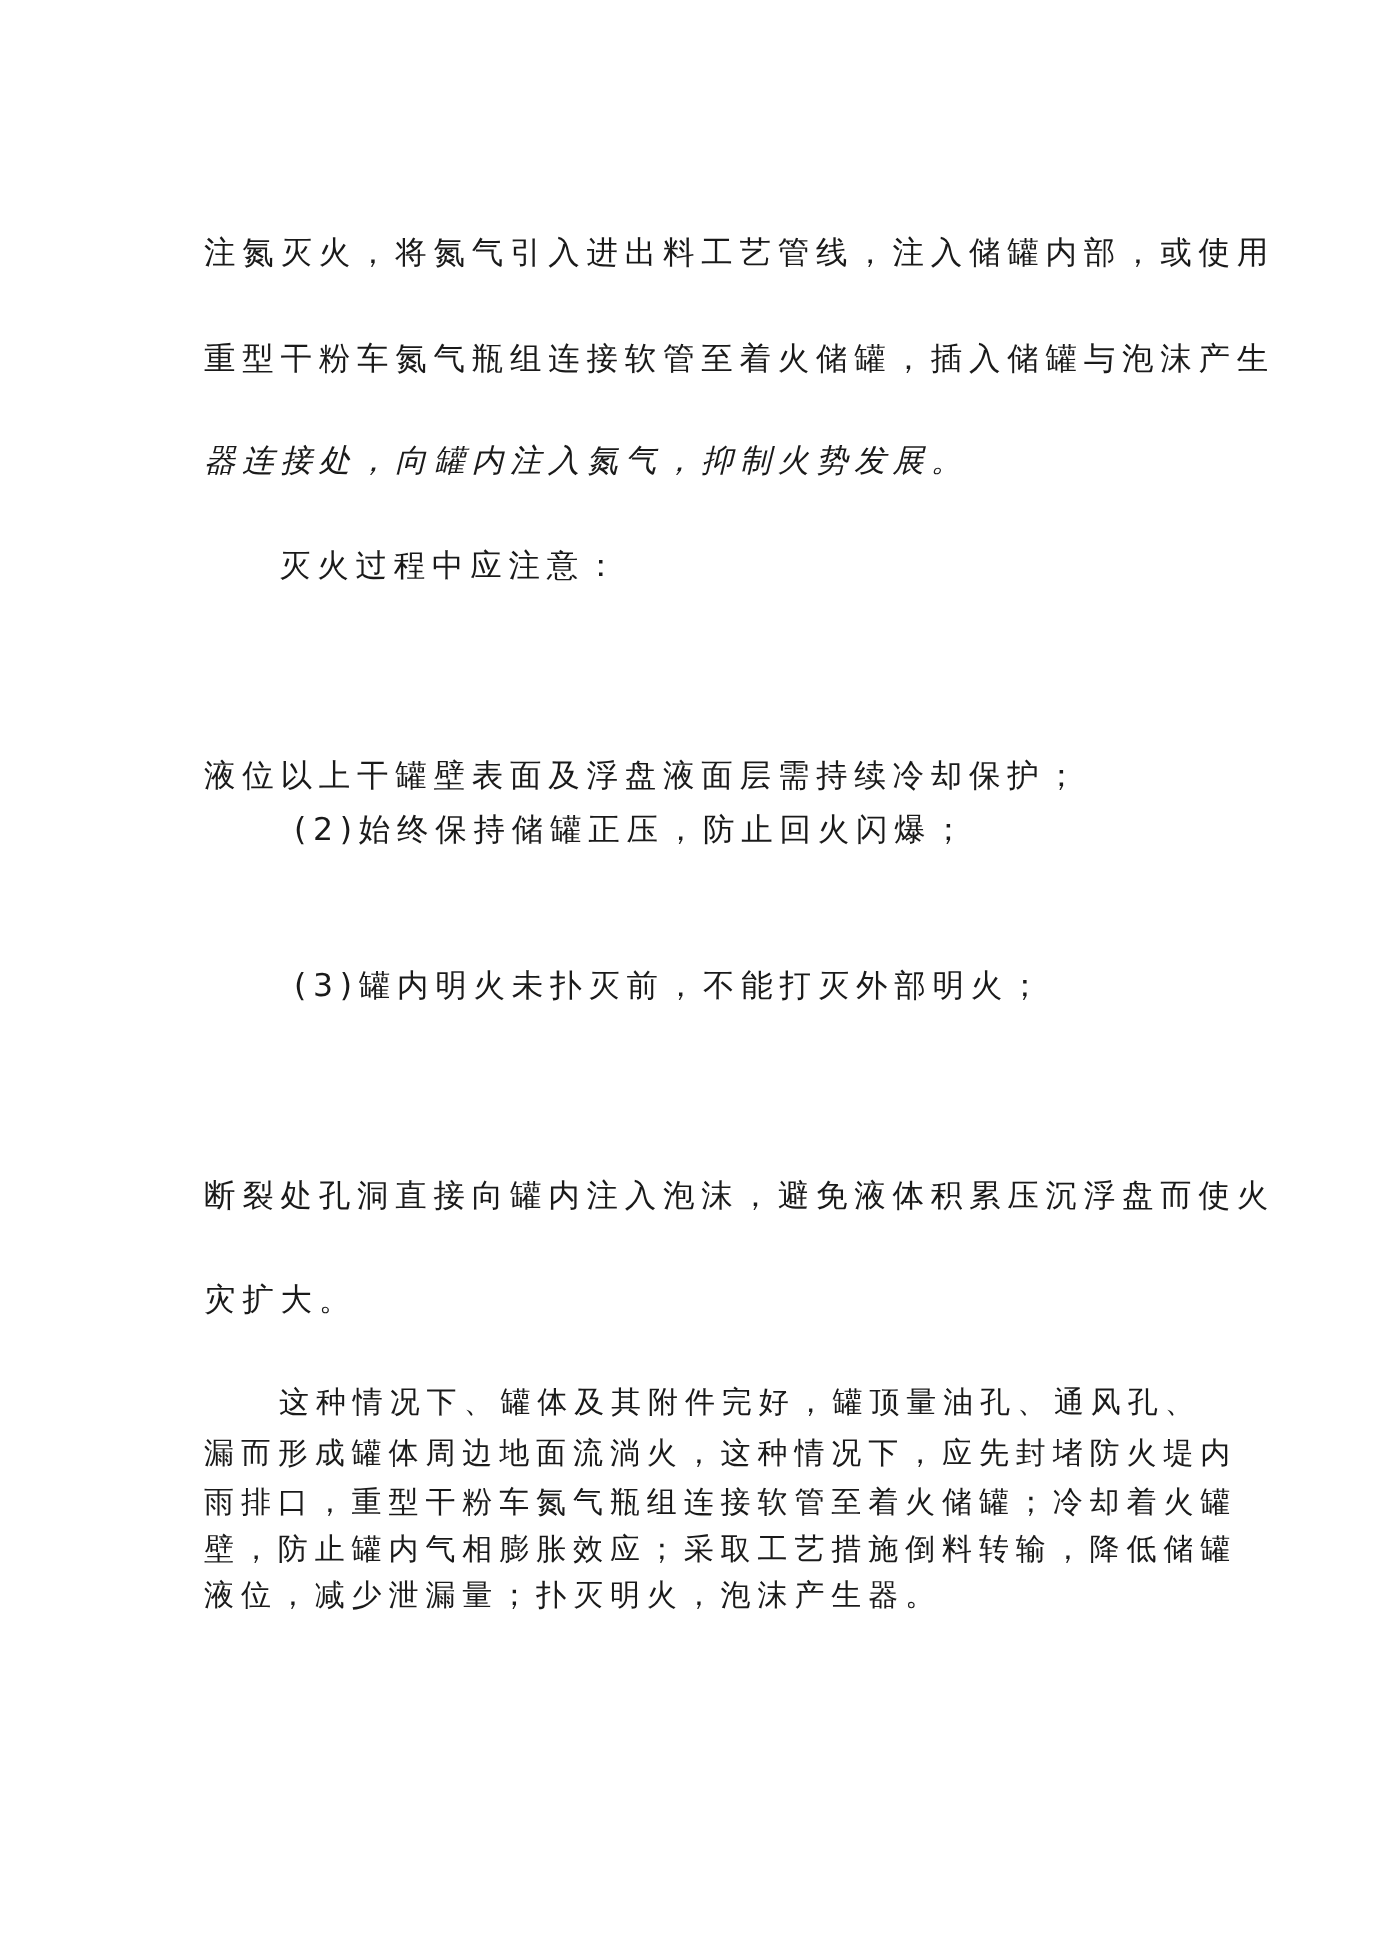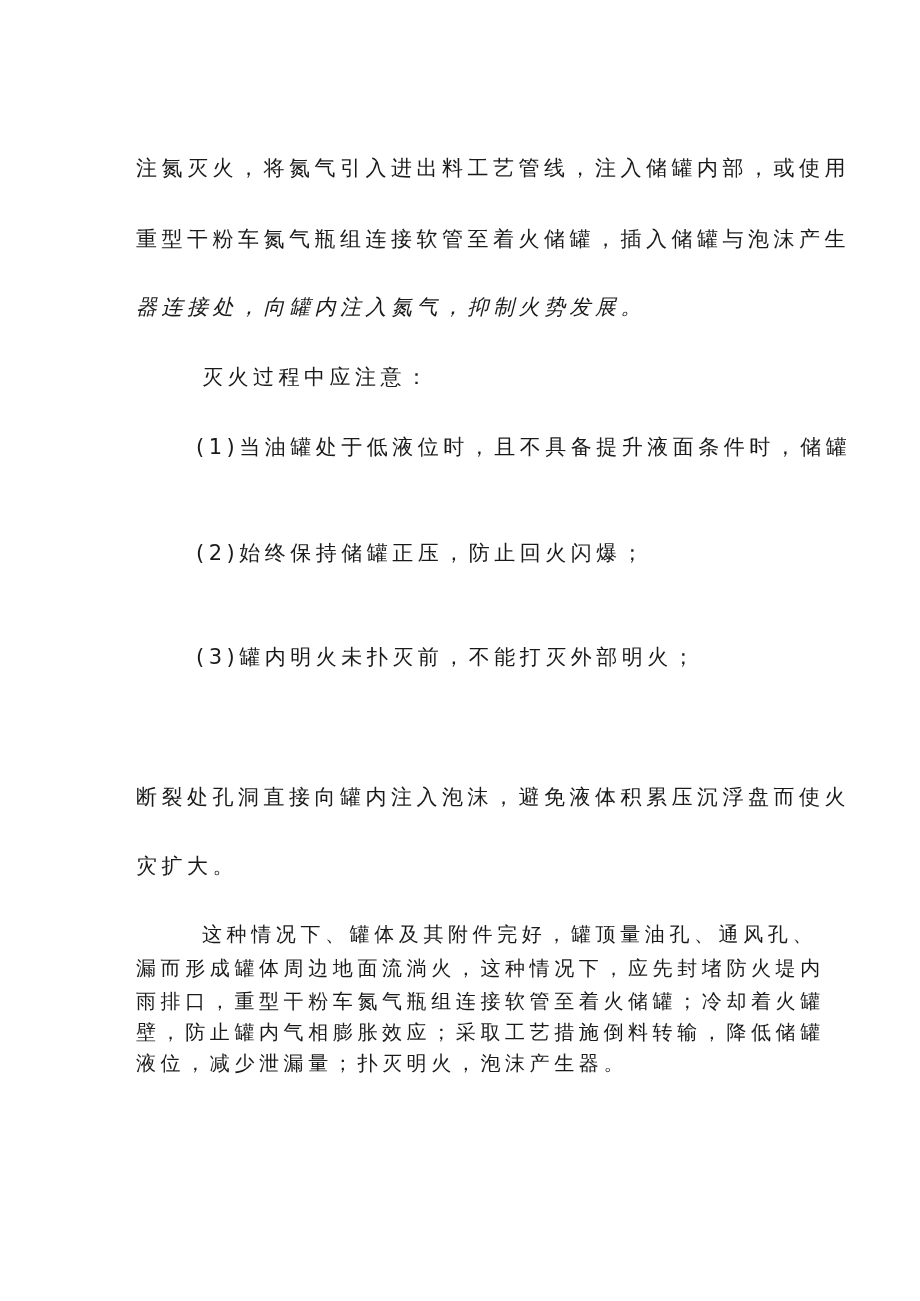--- a/index.html
+++ b/index.html
@@ -25,40 +25,40 @@
     }
     .line {
       position: absolute;
       left: 136px;
       width: 660px;
       font-size: 21px;
       line-height: 26px;
       letter-spacing: 4.5px;
       white-space: nowrap;
     }
-    .indent2 { left: 202px; }
+    .indent2 { left: 186px; }
     .indent-num { left: 196px; }
     .tight {
       font-size: 20px;
       letter-spacing: 4.6px;
       line-height: 26px;
     }
   </style>
 </head>
 <body>
 
 <div class="page">
 
   <div class="line" style="top:155px;">注氮灭火，将氮气引入进出料工艺管线，注入储罐内部，或使用</div>
   <div class="line" style="top:226px;">重型干粉车氮气瓶组连接软管至着火储罐，插入储罐与泡沫产生</div>
   <div class="line" style="top:294px;font-style:italic;">器连接处，向罐内注入氮气，抑制火势发展。</div>
 
   <div class="line indent2" style="top:364px;">灭火过程中应注意：</div>
 
-  <div class="line indent-num" style="top:434px;">(1)当油罐处于低液位时，且不具备提升液面条件时，储罐</div>
+  <div class="line" style="top:504px;">液位以上干罐壁表面及浮盘液面层需持续冷却保护；</div>
 
   <div class="line indent-num" style="top:540px;">(2)始终保持储罐正压，防止回火闪爆；</div>
 
   <div class="line indent-num" style="top:644px;">(3)罐内明火未扑灭前，不能打灭外部明火；</div>
 
   <div class="line" style="top:784px;font-family:Liberation Serif, serif;">断裂处孔洞直接向罐内注入泡沫，避免液体积累压沉浮盘而使火</div>
   <div class="line" style="top:853px;">灾扩大。</div>
 
   <div class="line indent2 tight" style="top:921px;">这种情况下、罐体及其附件完好，罐顶量油孔、通风孔、</div>
   <div class="line tight" style="top:955px;">漏而形成罐体周边地面流淌火，这种情况下，应先封堵防火堤内</div>

